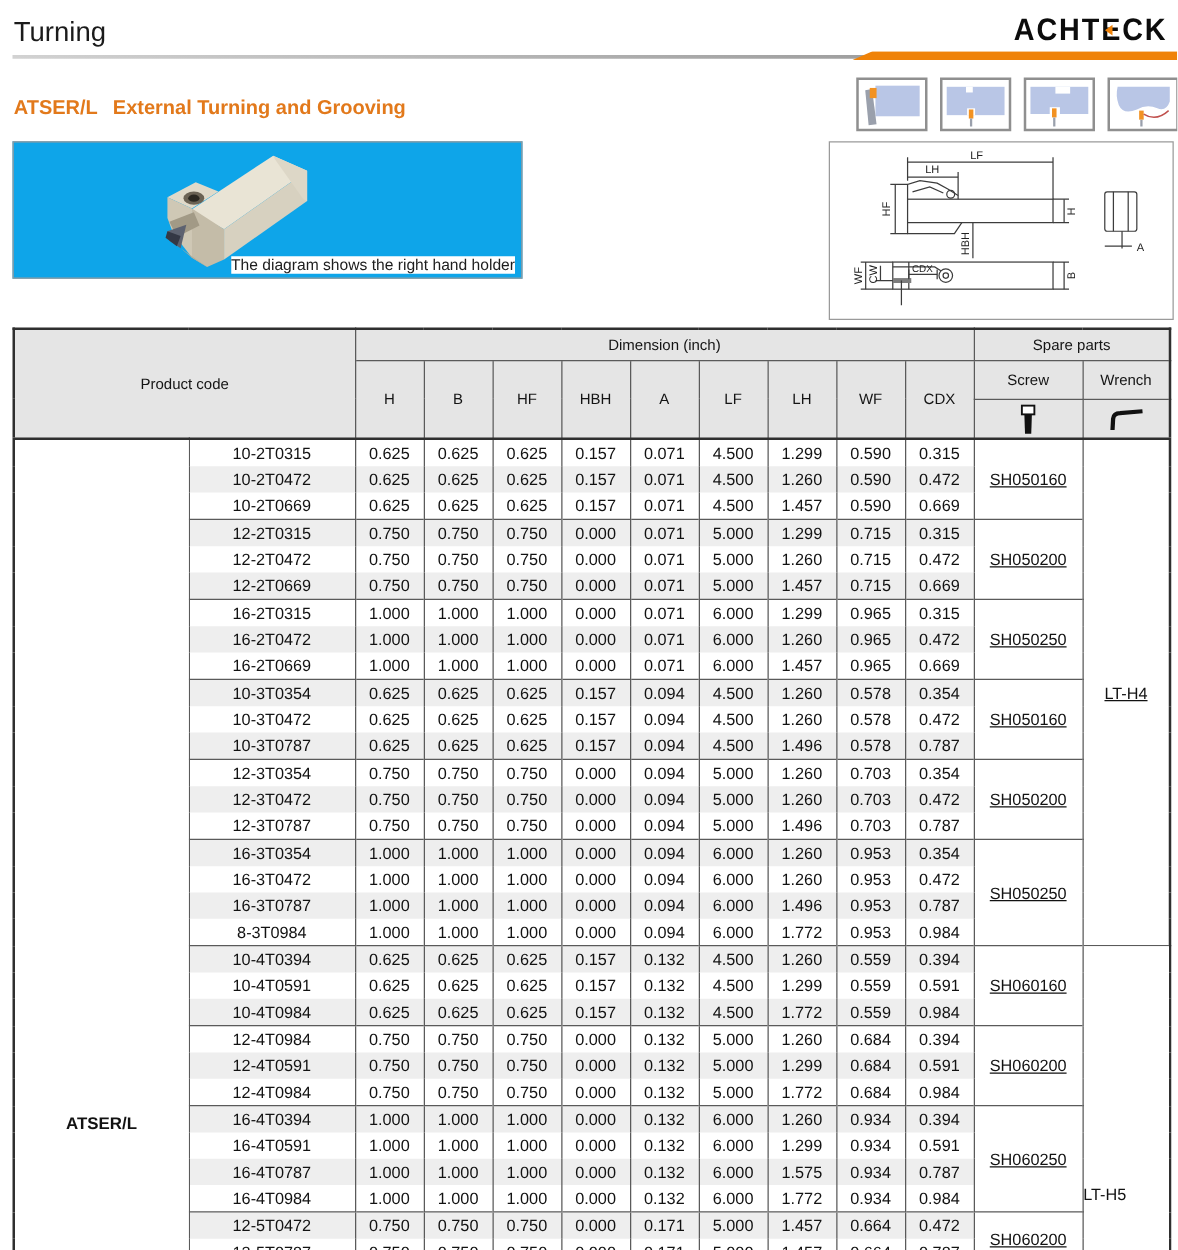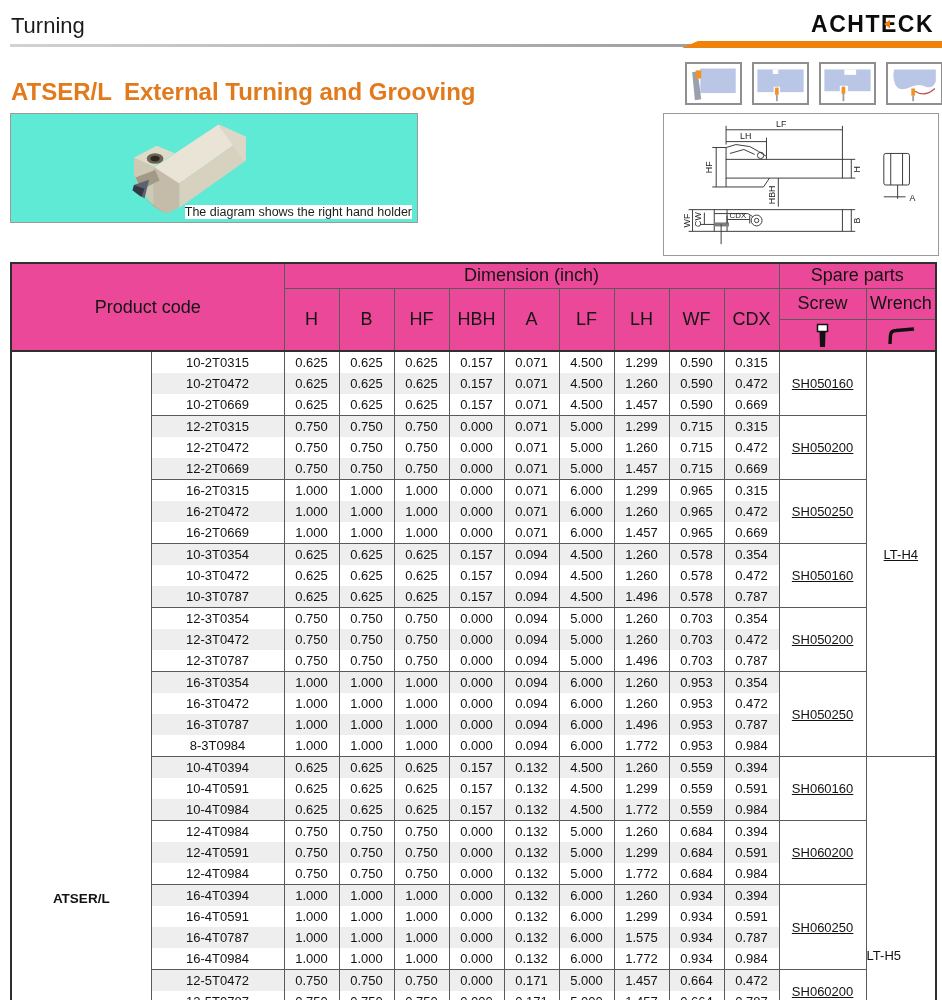--- a/index.html
+++ b/index.html
@@ -18,42 +18,42 @@
   .brand .notch {
     position:absolute; right:44px; top:10px; width:0; height:0;
     border-top:4px solid transparent; border-bottom:4px solid transparent;
     border-right:6px solid #ef8208;
   }
   .rule-gray { position:absolute; left:10px; top:44px; width:925px; height:3px;
     background:linear-gradient(to right,#d2d2d2 0%,#a8a8a8 60%,#8e8e8e 100%); }
   .rule-orange { position:absolute; left:682px; top:41px; width:260px; height:7px;
     background:#ef8208; clip-path:polygon(16px 0,100% 0,100% 100%,0 100%); }
   
-  .page-title { position:absolute; left:11px; top:78px; font-size:24px; font-weight:bold; color:#e2791b; }
+  .page-title { position:absolute; left:11px; top:78px; font-size:16px; font-weight:bold; color:#e2791b; }
   .page-title .gap { display:inline-block; width:12px; }
   
   .thumbs { position:absolute; left:685px; top:62px; display:flex; gap:10px; }
   .thumb { width:57px; height:43px; border:2px solid #8f8f8f; background:#fff; }
   .thumb svg { display:block; width:100%; height:100%; }
   
   .photo-box { position:absolute; left:10px; top:113px; width:408px; height:110px;
-    border:1px solid #9a9a9a; background:#5eead4; }
+    border:1px solid #9a9a9a; background:#0ea5e9; }
   .photo-box svg { display:block; width:100%; height:100%; }
   .photo-caption { position:absolute; right:5px; bottom:3px; font-size:12.5px; color:#1d1d1d; background:#fff; }
   .diagram-box { position:absolute; left:663px; top:113px; width:276px; height:143px;
     border:1px solid #9a9a9a; background:#fff; }
   .diagram-box svg { display:block; width:100%; height:100%; }
   
   table.spec { position:absolute; left:10px; top:262px; width:925px;
     border-collapse:collapse; table-layout:fixed; font-size:13px; }
   table.spec { border:2px solid #2f2f2f; }
   col.c-family { width:140px; } col.c-code { width:133px; }
   col.c-dim { width:55px; } col.c-screw { width:87px; } col.c-wrench { width:70px; }
   .spec th {
-    background:#ec4899; font-weight:normal; font-size:18px; color:#141414;
+    background:#e5e5e5; font-weight:normal; font-size:12px; color:#141414;
     border:1px solid #5a5a5a; text-align:center; vertical-align:middle;
   }
   .spec thead tr.h1 { height:25px; }
   .spec thead tr.h2 { height:31px; }
   .spec thead tr.h3 { height:32px; }
   .spec thead { border-bottom:2px solid #2f2f2f; }
   .spec td {
     border-left:1px solid #5a5a5a; border-right:1px solid #5a5a5a;
     text-align:center; vertical-align:middle; height:21px; padding:0;
     color:#121212; line-height:21px;

